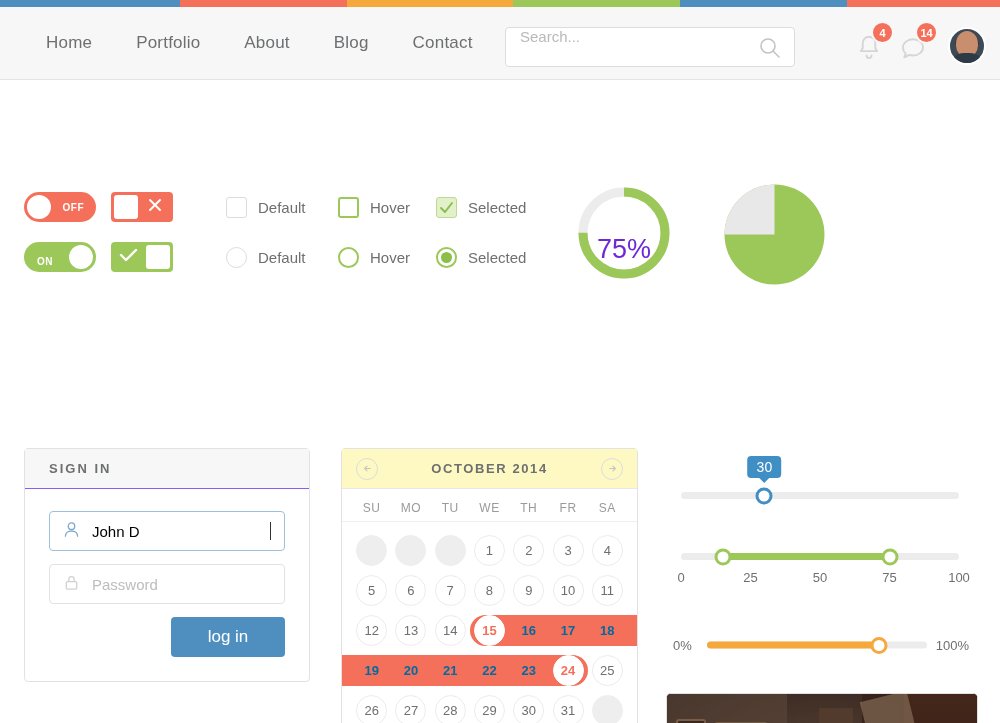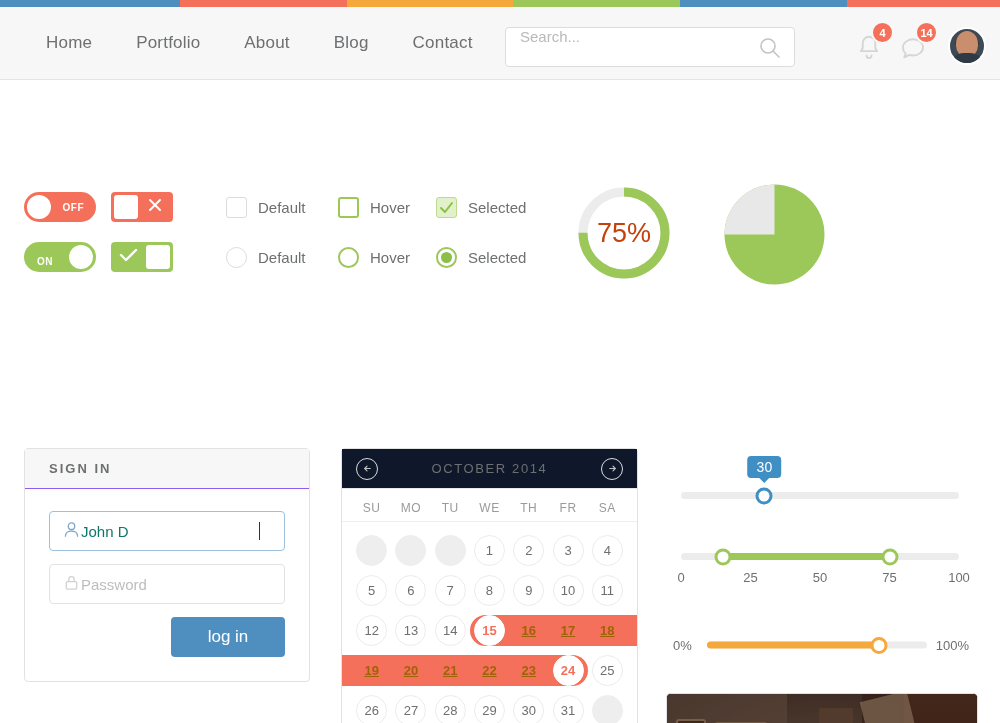--- a/index.html
+++ b/index.html
@@ -113,23 +113,23 @@
   .rb-default { border: 1px solid #dcdcdc; }
   .rb-hover { border: 2px solid #9cc85a; }
   .rb-selected { border: 2px solid #9cc85a; position: relative; }
   .rb-selected::after {
     content:""; position: absolute; left: 3px; top: 3px;
     width: 11px; height: 11px; border-radius: 50%; background: #8cbe4a;
   }
 
   .donut { position: absolute; left: 576px; top: 105px; }
   .donut .pct {
-    position: absolute; left: 0; top: 0; width: 96px; height: 96px;
+    position: absolute; left: 0; top: 16px; width: 96px; height: 96px;
     display: flex; align-items: center; justify-content: center;
-    font-size: 27px; color: #c2410c;
+    font-size: 27px; color: #6d28d9;
   }
   .pie { position: absolute; left: 724px; top: 104px; }
 
   
   .main { position: relative; width: 1000px; }
 
   .card { background: #fff; border: 1px solid #e2e2e2; border-radius: 4px; }
 
   
   .signin { position: absolute; left: 24px; top: 236px; width: 286px; }
@@ -139,38 +139,38 @@
     font-size: 13px; font-weight: bold; letter-spacing: 2px; color: #6d6f71;
   }
   .signin-body { padding: 22px 24px 24px 24px; }
   .field {
     height: 40px; border-radius: 4px; display: flex; align-items: center;
     padding-left: 12px; margin-bottom: 13px; background: #fff;
   }
   .field-active { border: 1px solid #9cc0dd; }
   .field-idle { border: 1px solid #e2e2e2; }
   .field input {
-    border: 0; outline: 0; background: transparent; 
-    font-size: 15px; color: #0f766e; width: 180px;
+    border: 0; outline: 0; background: transparent; margin-left: 11px;
+    font-size: 15px; color: #000000; width: 180px;
     font-family: "Liberation Sans", sans-serif;
   }
   .field input::placeholder { color: #bdbdbd; }
   .caret { width: 1px; height: 18px; background: #333; margin-left: -2px; }
   .loginbtn {
     float: right; background: #4f8fc0; color: #fff; border: 0; border-radius: 4px;
     width: 114px; height: 40px; font-size: 17px; cursor: pointer;
     font-family: "Liberation Sans", sans-serif;
   }
 
   
   .cal { position: absolute; left: 341px; top: 236px; width: 297px; }
   .cal-hd {
-    height: 40px; background: #0f172a; border-bottom: 1px solid #e8e8e8;
+    height: 40px; background: #fef9c3; border-bottom: 1px solid #e8e8e8;
     display: flex; align-items: center; justify-content: center; position: relative;
-    font-size: 13px; font-weight: normal; letter-spacing: 1.6px; color: #6d6f71;
+    font-size: 13px; font-weight: bold; letter-spacing: 1.6px; color: #6d6f71;
   }
   .cal-nav {
     position: absolute; width: 22px; height: 22px; border-radius: 50%;
     border: 1px solid #dcdcdc; color: #c4c4c4;
     display: flex; align-items: center; justify-content: center;
     font-size: 12px; cursor: pointer;
   }
   .cal-dow {
     display: grid; grid-template-columns: repeat(7, 1fr);
     padding: 12px 10px 6px 10px;
@@ -183,21 +183,21 @@
   .cal-rangebar.l { border-radius: 16px 0 0 16px; }
   .cal-rangebar.r { border-radius: 0 16px 16px 0; }
   .day {
     width: 31px; height: 31px; border-radius: 50%;
     display: flex; align-items: center; justify-content: center;
     font-size: 13px; color: #6d6f71; margin: 0 auto;
     border: 1px solid #ececec; background: #fff; cursor: pointer;
     position: relative; z-index: 1;
   }
   .day.empty { background: #eeeeee; border-color: #eeeeee; cursor: default; }
-  .day.inrange { background: transparent; border-color: transparent; color: #a16207; font-weight: bold; text-decoration: underline; }
+  .day.inrange { background: transparent; border-color: transparent; color: #0369a1; font-weight: bold; }
   .day.endpoint { background: #fff; border: 1px solid #fff; color: #f4705a; font-weight: bold; }
 
   
   .sl { position: absolute; }
   .track { height: 7px; border-radius: 4px; background: #ececec; position: relative; }
   .fill { position: absolute; height: 7px; border-radius: 4px; top: 0; }
   .handle {
     position: absolute; border-radius: 50%; background: #fff; top: 50%;
     transform: translate(-50%,-50%); cursor: pointer;
   }

